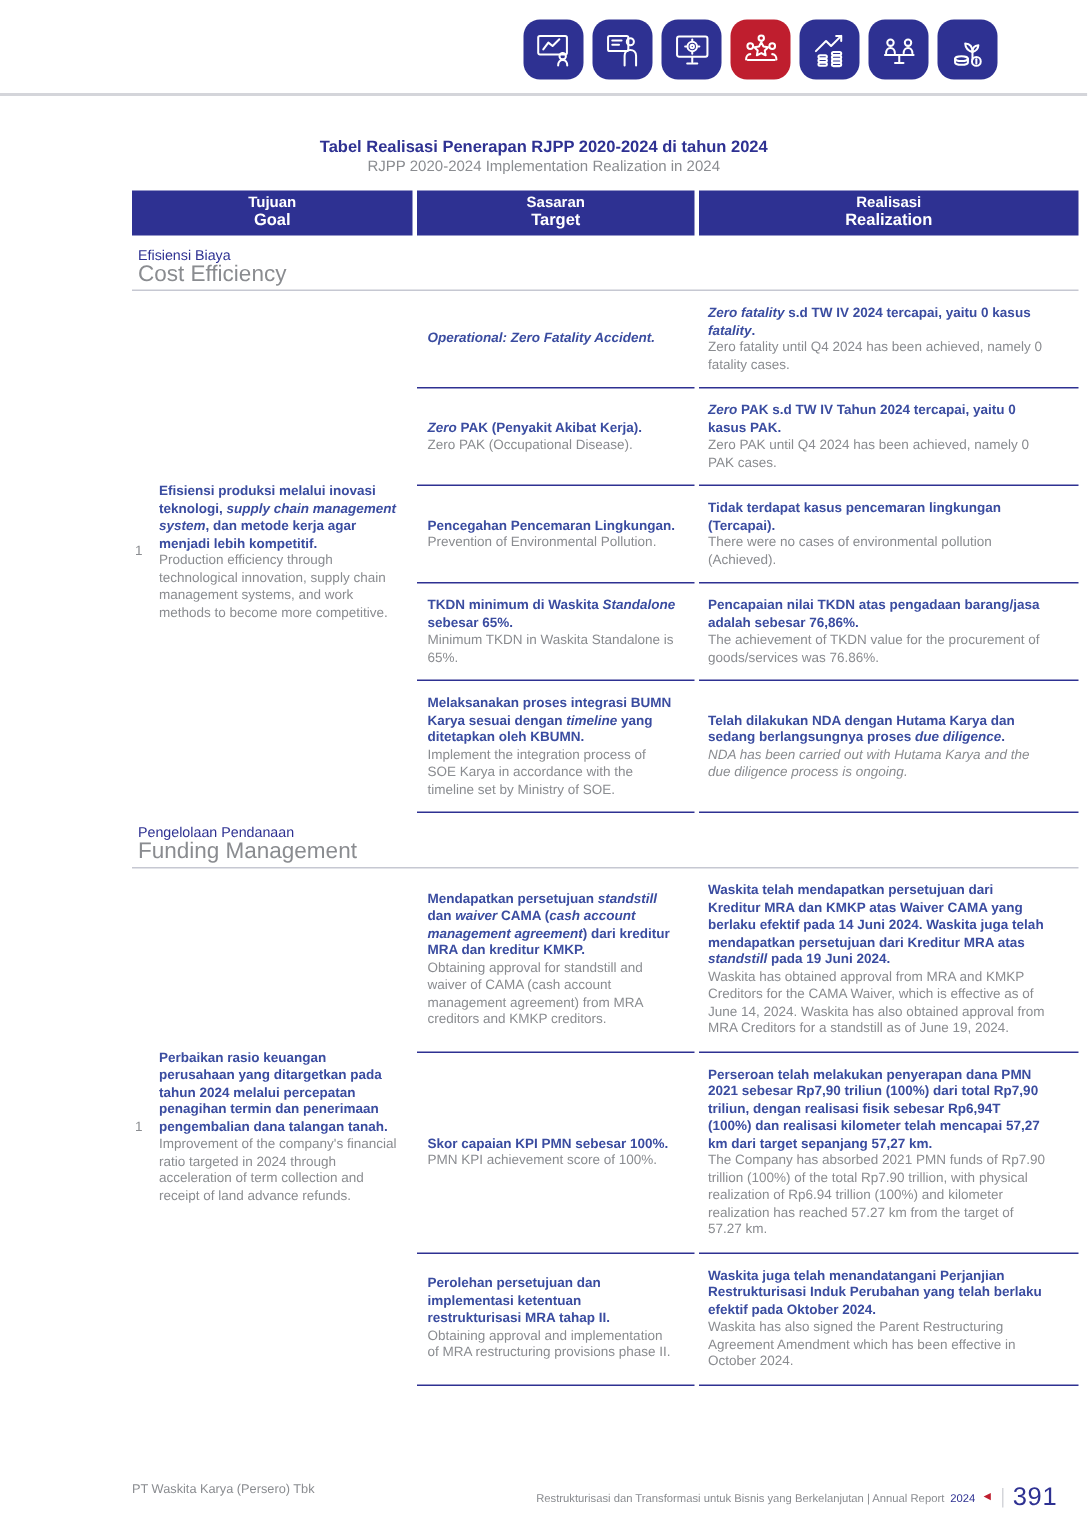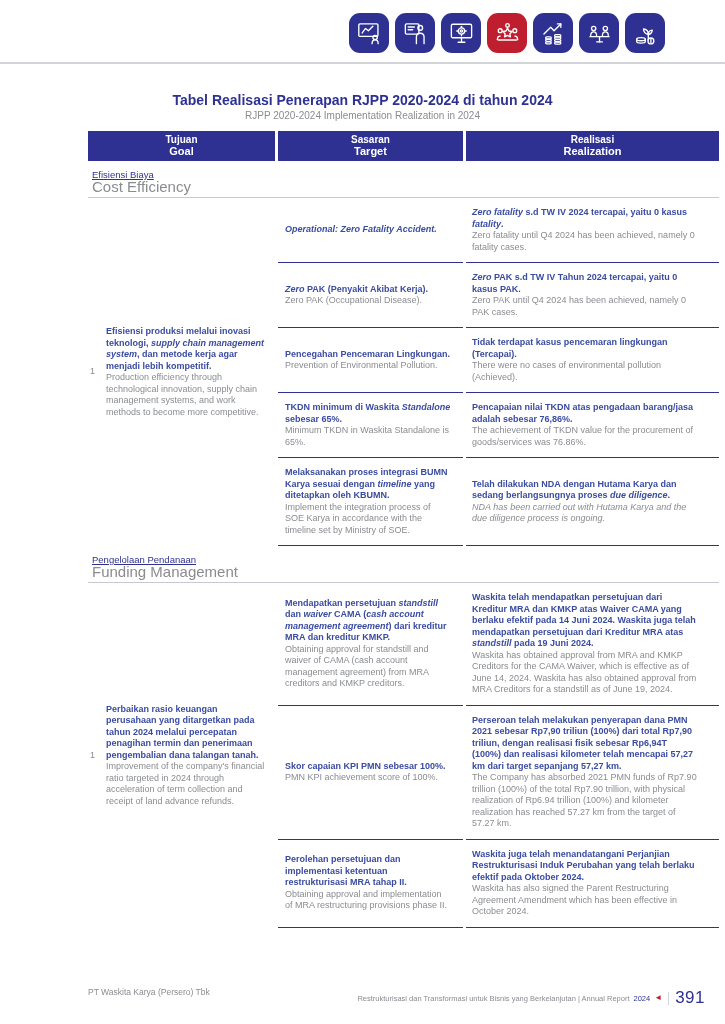--- a/index.html
+++ b/index.html
@@ -19,42 +19,42 @@
     width:40px; height:40px; border-radius:11px; background:var(--navy);
     display:flex; align-items:center; justify-content:center;
   }
   .icon.active{background:var(--red);}
   .icon svg{width:27px; height:27px; stroke:#fff; fill:none; stroke-width:1.2;
     stroke-linecap:round; stroke-linejoin:round;}
   .top-divider{height:2px; background:var(--line-light); width:100%;}
 
   
   .title-block{margin-top:28px; text-align:center;}
-  .page-title{color:var(--navy); font-weight:bold; font-size:14px;}
+  .page-title{color:var(--navy); font-weight:bold; font-size:11px;}
   .page-subtitle{color:var(--gray); font-size:10px; margin-top:2px;}
 
   
   table.rjpp{
     margin:10px 0 0 85px; width:637px; border-collapse:separate; border-spacing:3px 0;
     table-layout:fixed;
   }
   col.c-goal{width:187px;} col.c-target{width:185px;} col.c-real{width:253px;}
   thead th{
     background:var(--navy); color:#fff; text-align:center; padding:3px 2px 4px 2px;
     vertical-align:middle;
   }
   thead .h1{font-weight:bold; font-size:10px; line-height:12px;}
   thead .h2{font-weight:bold; font-size:11px; line-height:11px;}
 
   td{vertical-align:middle; font-size:9px; line-height:11.5px;}
   tr.section-row td{
     border-bottom:1px solid var(--border-gray);
     padding:8px 0 5px 4px;
   }
-  .sec-id{color:var(--navy); font-size:9.5px; line-height:11.5px;text-decoration:underline;}
+  .sec-id{color:var(--navy); font-size:9.5px; line-height:11.5px;}
   .sec-en{color:var(--gray); font-size:15px; line-height:11.5px;}
 
   td.goal-cell{padding:8px 10px 8px 2px;}
   .goal-flex{display:flex; align-items:center;}
   .goal-num{width:16px; flex:none; color:var(--num-gray); font-size:9px;}
   .goal-text{flex:1;}
   td.target-cell{padding:9px 12px 9px 7px; border-bottom:1px solid var(--navy);}
   td.real-cell{padding:9px 22px 9px 6px; border-bottom:1px solid var(--navy);}
 
   .txt-id{color:var(--text-blue); font-weight:bold;}

